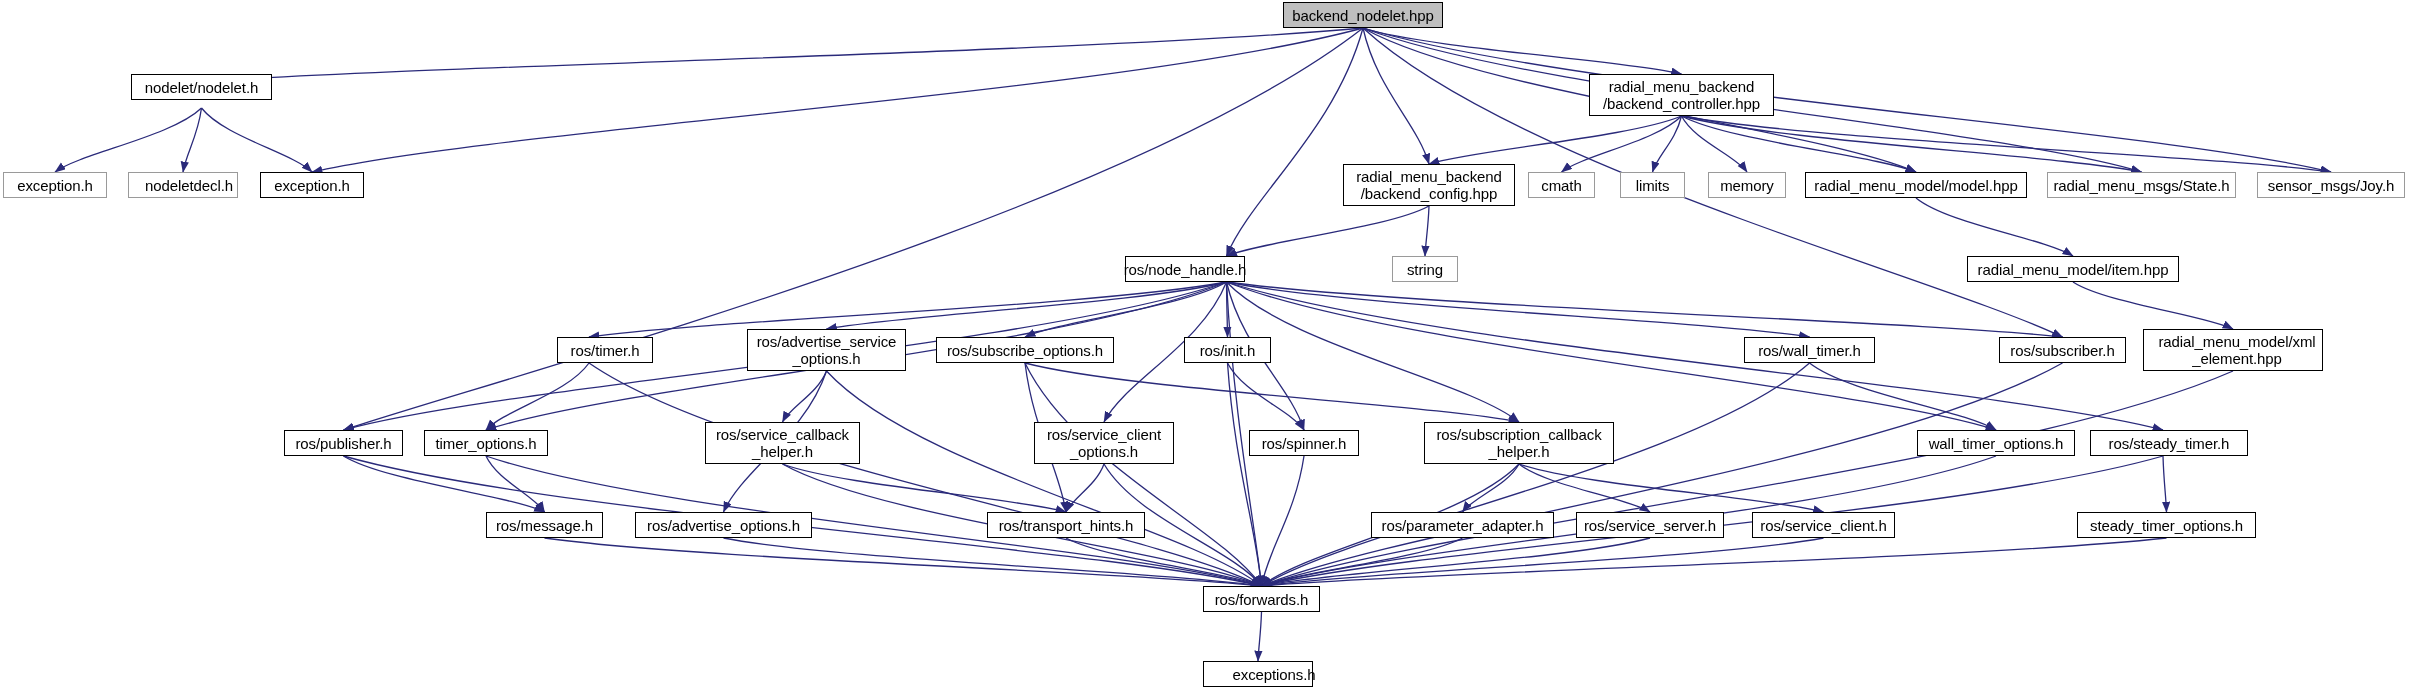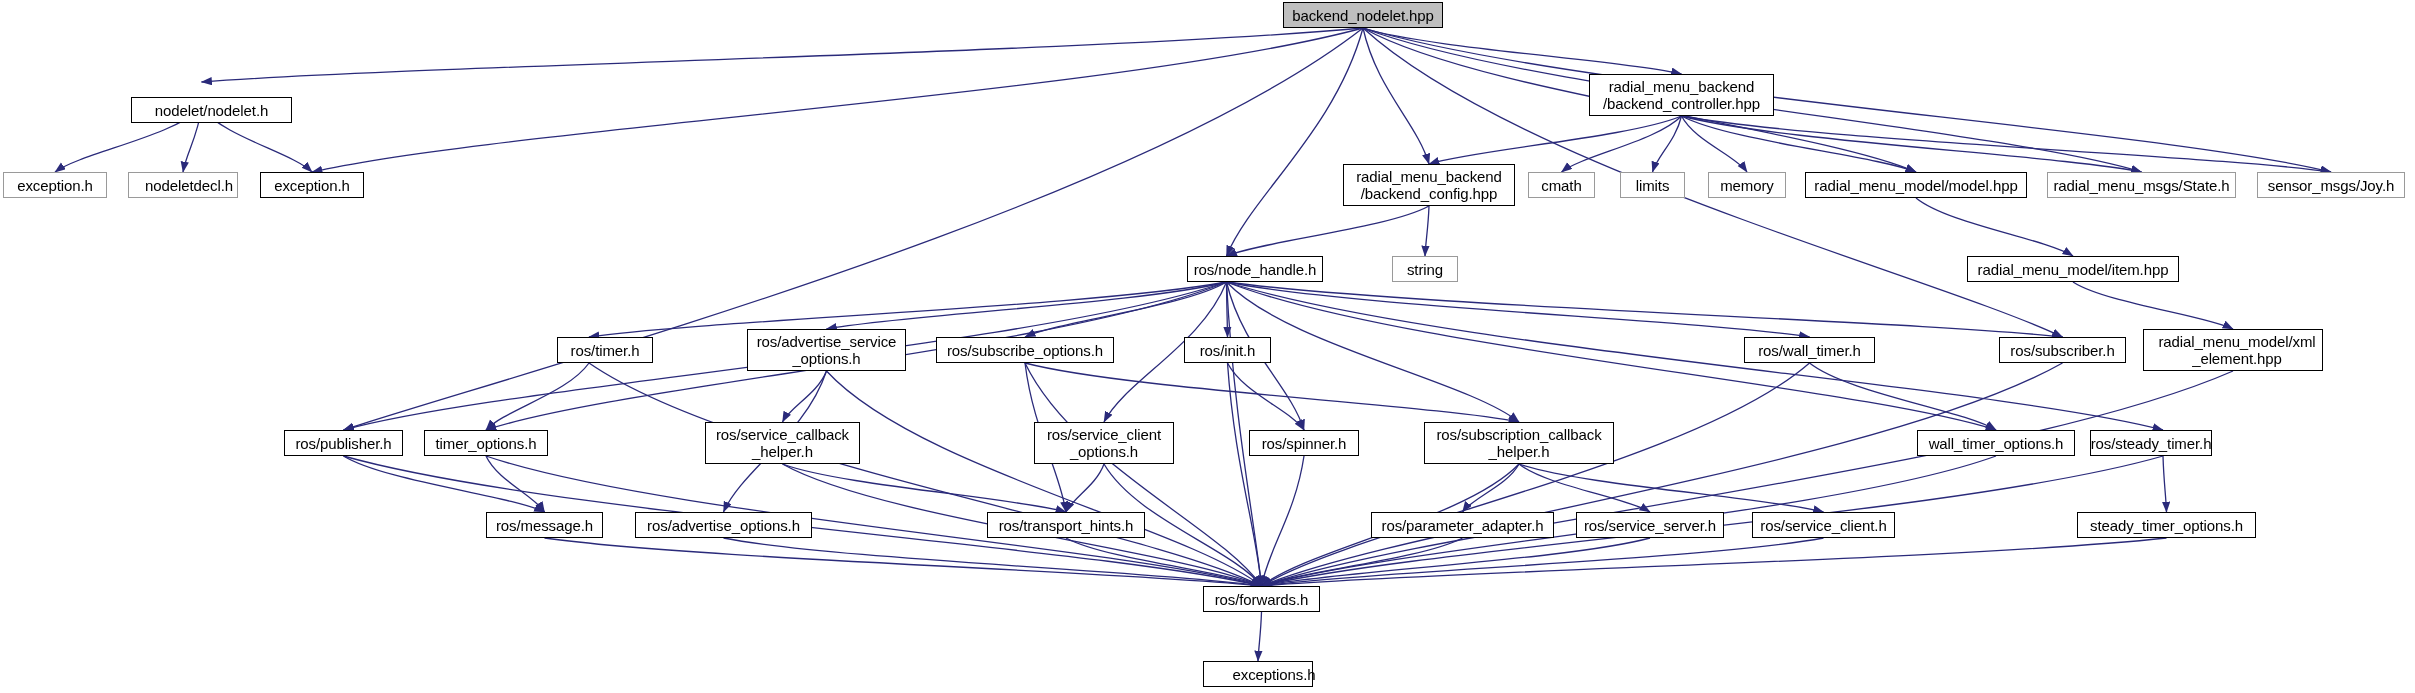--- a/index.html
+++ b/index.html
@@ -121,35 +121,35 @@
         <path d="M1462.5,538 C1421.295,559.6 1297.68,571.6 1261.5,586" fill="none" stroke="#2a2a7a" stroke-width="1.3" marker-end="url(#arrow)"></path>
         <path d="M1650,538 C1570.3575,559.6 1331.43,571.6 1261.5,586" fill="none" stroke="#2a2a7a" stroke-width="1.3" marker-end="url(#arrow)"></path>
         <path d="M1823.5,538 C1705.5,559.6 1362.66,571.6 1261.5,586" fill="none" stroke="#2a2a7a" stroke-width="1.3" marker-end="url(#arrow)"></path>
         <path d="M2166.5,538 C1962.75,559.6 1424.4,571.6 1261.5,586" fill="none" stroke="#2a2a7a" stroke-width="1.3" marker-end="url(#arrow)"></path>
         <path d="M2233,371 C2012.625,467.75 1436.37,526 1261.5,586" fill="none" stroke="#2a2a7a" stroke-width="1.3" marker-end="url(#arrow)"></path>
         <path d="M1261.5,612 C1260.7825,634.05 1258.63,646.3 1258,661" fill="none" stroke="#2a2a7a" stroke-width="1.3" marker-end="url(#arrow)"></path>
       </g>
   </svg>
   <div id="nodes-layer">
       <div class="node root" style="left: 1283px; top: 2px; width: 160px; height: 26px;">backend_nodelet.hpp</div>
-      <div class="node bold" style="left: 131px; top: 97px; width: 161px; height: 26px;">nodelet/nodelet.h</div>
+      <div class="node bold" style="left: 131px; top: 74px; width: 141px; height: 26px;">nodelet/nodelet.h</div>
       <div class="node bold" style="left: 1589px; top: 74px; width: 185px; height: 42px;">radial_menu_backend
 /backend_controller.hpp</div>
       <div class="node gray" style="left: 3px; top: 172px; width: 104px; height: 26px;">exception.h</div>
       <div class="node gray" style="left: 128px; top: 172px; width: 110px; height: 26px; padding-left: 12px;">nodeletdecl.h</div>
       <div class="node bold" style="left: 260px; top: 172px; width: 104px; height: 26px;">exception.h</div>
       <div class="node bold" style="left: 1343px; top: 164px; width: 172px; height: 42px;">radial_menu_backend
 /backend_config.hpp</div>
       <div class="node gray" style="left: 1528px; top: 172px; width: 67px; height: 26px;">cmath</div>
       <div class="node gray" style="left: 1620px; top: 172px; width: 65px; height: 26px;">limits</div>
       <div class="node gray" style="left: 1708px; top: 172px; width: 78px; height: 26px;">memory</div>
       <div class="node bold" style="left: 1805px; top: 172px; width: 222px; height: 26px;">radial_menu_model/model.hpp</div>
       <div class="node gray" style="left: 2047px; top: 172px; width: 189px; height: 26px;">radial_menu_msgs/State.h</div>
       <div class="node gray" style="left: 2257px; top: 172px; width: 148px; height: 26px;">sensor_msgs/Joy.h</div>
-      <div class="node bold" style="left: 1187px; top: 256px; width: 136px; height: 26px;">ros/node_handle.h</div>
+      <div class="node bold" style="left: 1125px; top: 256px; width: 120px; height: 26px;">ros/node_handle.h</div>
       <div class="node gray" style="left: 1392px; top: 256px; width: 66px; height: 26px;">string</div>
       <div class="node bold" style="left: 1967px; top: 256px; width: 212px; height: 26px;">radial_menu_model/item.hpp</div>
       <div class="node bold" style="left: 541px; top: 337px; width: 96px; height: 26px; margin-left: 16px;">ros/timer.h</div>
       <div class="node bold" style="left: 747px; top: 329px; width: 159px; height: 42px;">ros/advertise_service
 _options.h</div>
       <div class="node bold" style="left: 936px; top: 337px; width: 178px; height: 26px;">ros/subscribe_options.h</div>
       <div class="node bold" style="left: 1184px; top: 337px; width: 87px; height: 26px;">ros/init.h</div>
       <div class="node bold" style="left: 1744px; top: 337px; width: 131px; height: 26px;">ros/wall_timer.h</div>
       <div class="node bold" style="left: 1999px; top: 337px; width: 127px; height: 26px;">ros/subscriber.h</div>
       <div class="node bold" style="left: 2143px; top: 329px; width: 180px; height: 42px; padding-left: 8px;">radial_menu_model/xml
@@ -157,21 +157,21 @@
       <div class="node bold" style="left: 284px; top: 430px; width: 119px; height: 26px;">ros/publisher.h</div>
       <div class="node bold" style="left: 424px; top: 430px; width: 124px; height: 26px;">timer_options.h</div>
       <div class="node bold" style="left: 705px; top: 422px; width: 155px; height: 42px;">ros/service_callback
 _helper.h</div>
       <div class="node bold" style="left: 1034px; top: 422px; width: 140px; height: 42px;">ros/service_client
 _options.h</div>
       <div class="node bold" style="left: 1249px; top: 430px; width: 110px; height: 26px;">ros/spinner.h</div>
       <div class="node bold" style="left: 1424px; top: 422px; width: 190px; height: 42px;">ros/subscription_callback
 _helper.h</div>
       <div class="node bold" style="left: 1917px; top: 430px; width: 158px; height: 26px;">wall_timer_options.h</div>
-      <div class="node bold" style="left: 2090px; top: 430px; width: 122px; height: 26px;">ros/steady_timer.h</div>
+      <div class="node bold" style="left: 2090px; top: 430px; width: 158px; height: 26px;">ros/steady_timer.h</div>
       <div class="node bold" style="left: 486px; top: 512px; width: 117px; height: 26px;">ros/message.h</div>
       <div class="node bold" style="left: 635px; top: 512px; width: 177px; height: 26px;">ros/advertise_options.h</div>
       <div class="node bold" style="left: 987px; top: 512px; width: 158px; height: 26px;">ros/transport_hints.h</div>
       <div class="node bold" style="left: 1371px; top: 512px; width: 183px; height: 26px;">ros/parameter_adapter.h</div>
       <div class="node bold" style="left: 1576px; top: 512px; width: 148px; height: 26px;">ros/service_server.h</div>
       <div class="node bold" style="left: 1752px; top: 512px; width: 143px; height: 26px;">ros/service_client.h</div>
       <div class="node bold" style="left: 2077px; top: 512px; width: 179px; height: 26px;">steady_timer_options.h</div>
       <div class="node bold" style="left: 1203px; top: 586px; width: 117px; height: 26px;">ros/forwards.h</div>
       <div class="node bold" style="left: 1203px; top: 661px; width: 110px; height: 26px; padding-left: 32px;">exceptions.h</div>
     </div>

